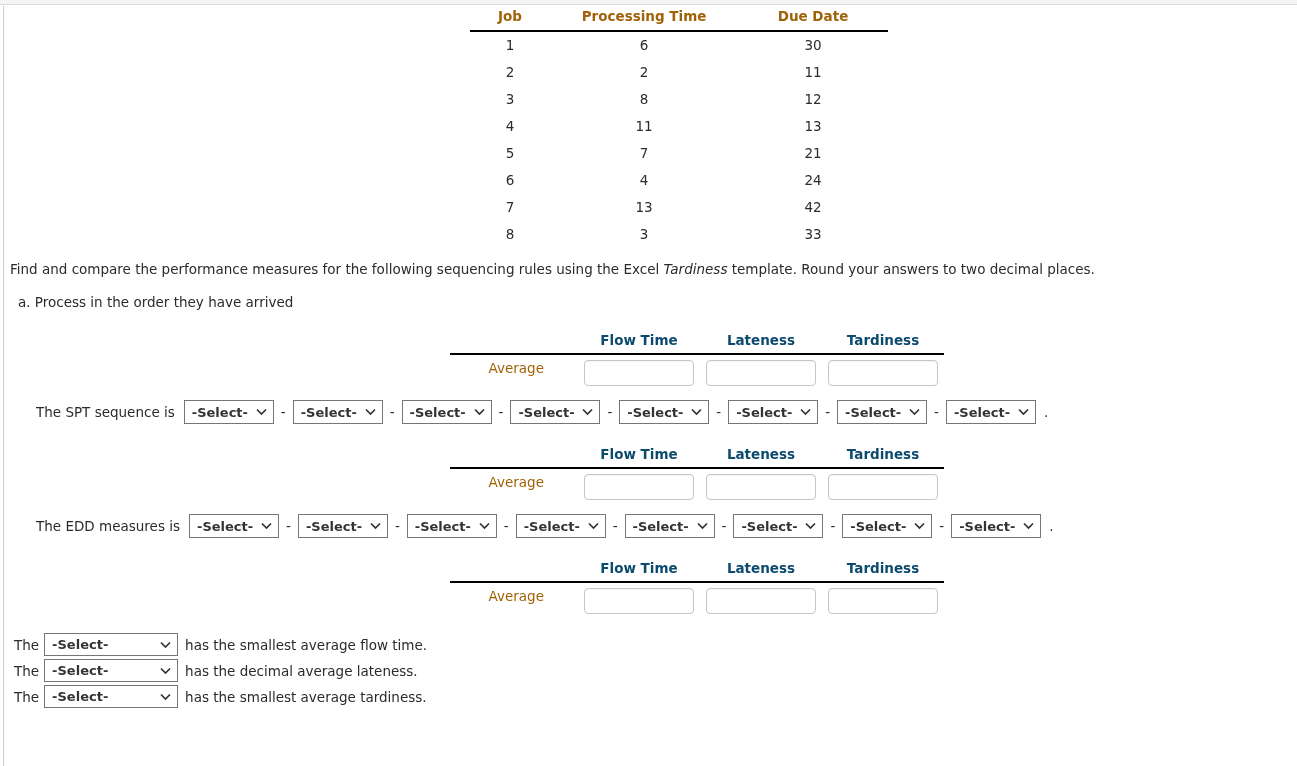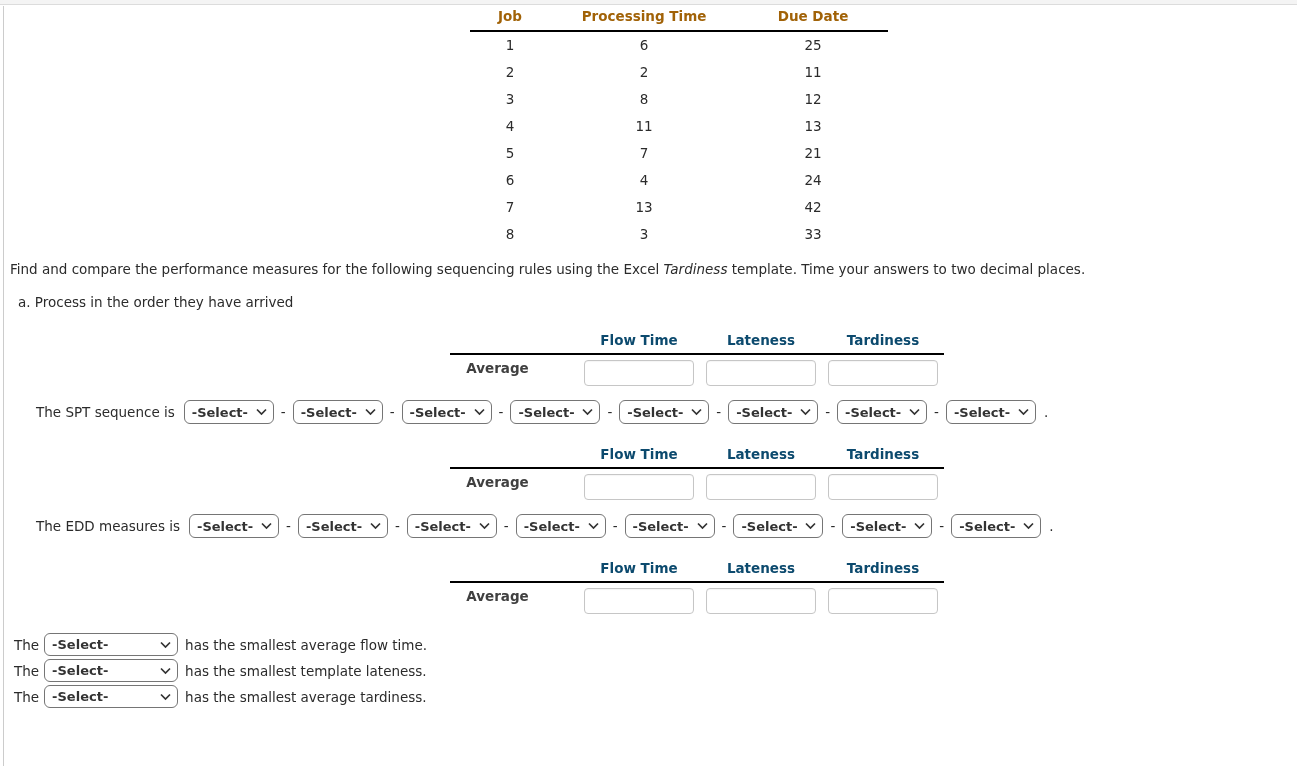--- a/index.html
+++ b/index.html
@@ -32,35 +32,35 @@
 
   
   table.results { border-collapse: collapse; margin: 22px 0 0 450px; }
   table.results tr.hdr th, table.results tr.hdr td {
     border-bottom: 2px solid #000; padding: 0 0 5px;
     font-weight: bold; color: #0c4a6e; text-align: center;
   }
   table.results .rl { width: 128px; }
   table.results .hc { width: 122px; }
   table.results tr.vals td { padding-top: 5px; height: 32px; vertical-align: top; }
-  table.results td.avg { text-align: center; padding-right: 34px; font-weight: bold; color: #404040; padding-top: 9px; }
+  table.results td.avg { text-align: right; padding-right: 34px; font-weight: normal; color: #a16207; padding-top: 9px; }
   input.ans {
     display: block; margin: 0 auto; width: 110px; height: 26px;
     border: 1px solid #c6c6c6; border-radius: 4px; background: #fff;
     font: 13.5px "DejaVu Sans", sans-serif; padding: 0 6px; color: #222;
     box-shadow: inset 0 1px 1px rgba(0,0,0,0.04);
   }
 
   
   .sel-wrap { position: relative; display: inline-block; }
   select {
     appearance: none; -webkit-appearance: none; -moz-appearance: none;
     font-family: "DejaVu Sans", "Liberation Sans", sans-serif;
     font-size: 13px; font-weight: 600; color: #333;
-    background: #fff; border: 1px solid #757575; border-radius: 6px;
+    background: #fff; border: 1px solid #757575; border-radius: 0;
     height: 24px; padding: 0 24px 0 7px;
   }
   .chev { position: absolute; right: 7px; top: 50%; transform: translateY(-50%);
     pointer-events: none; line-height: 0; }
 
   .seq { display: flex; align-items: center; gap: 6px; margin: 13px 0 0 36px; }
   .seq .lead { margin-right: 3px; }
   .seq select { width: 90px; }
   .seq .dash { padding: 0 1px; }
   .seq .endp { margin-left: 2px; }
@@ -84,21 +84,21 @@
       <tr>
         <th class="c-job">Job</th>
         <th class="c-pt">Processing Time</th>
         <th class="c-dd">Due Date</th>
       </tr>
     </thead>
     <tbody>
       <tr>
           <td>1</td>
           <td>6</td>
-          <td>25</td>
+          <td>30</td>
         </tr>
       <tr>
           <td>2</td>
           <td>2</td>
           <td>11</td>
         </tr>
       <tr>
           <td>3</td>
           <td>8</td>
           <td>12</td>
@@ -124,21 +124,21 @@
           <td>42</td>
         </tr>
       <tr>
           <td>8</td>
           <td>3</td>
           <td>33</td>
         </tr>
     </tbody>
   </table>
 
-  <p class="intro"><span>Find and compare the performance measures for the following sequencing rules using the Excel </span><em>Tardiness</em><span> template. Time your answers to two decimal places.</span></p>
+  <p class="intro"><span>Find and compare the performance measures for the following sequencing rules using the Excel </span><em>Tardiness</em><span> template. Round your answers to two decimal places.</span></p>
 
   <p class="sec-title">a. Process in the order they have arrived</p>
 
   <table class="results">
     <tbody>
       <tr class="hdr">
         <td class="rl"></td>
         <th class="hc">Flow Time</th>
         <th class="hc">Lateness</th>
         <th class="hc">Tardiness</th>
@@ -284,21 +284,21 @@
       <span class="sel-wrap"><select><option>-Select-</option></select><span class="chev"><svg width="11" height="7" viewBox="0 0 11 7">
               <path d="M1 1 L5.5 5.5 L10 1" fill="none" stroke="#333" stroke-width="1.7"></path>
             </svg></span></span>
       <span class="after">has the smallest average flow time.</span>
     </div>
     <div class="stmt">
       <span>The</span>
       <span class="sel-wrap"><select><option>-Select-</option></select><span class="chev"><svg width="11" height="7" viewBox="0 0 11 7">
               <path d="M1 1 L5.5 5.5 L10 1" fill="none" stroke="#333" stroke-width="1.7"></path>
             </svg></span></span>
-      <span class="after">has the smallest template lateness.</span>
+      <span class="after">has the decimal average lateness.</span>
     </div>
     <div class="stmt">
       <span>The</span>
       <span class="sel-wrap"><select><option>-Select-</option></select><span class="chev"><svg width="11" height="7" viewBox="0 0 11 7">
               <path d="M1 1 L5.5 5.5 L10 1" fill="none" stroke="#333" stroke-width="1.7"></path>
             </svg></span></span>
       <span class="after">has the smallest average tardiness.</span>
     </div>
   </div>
 

